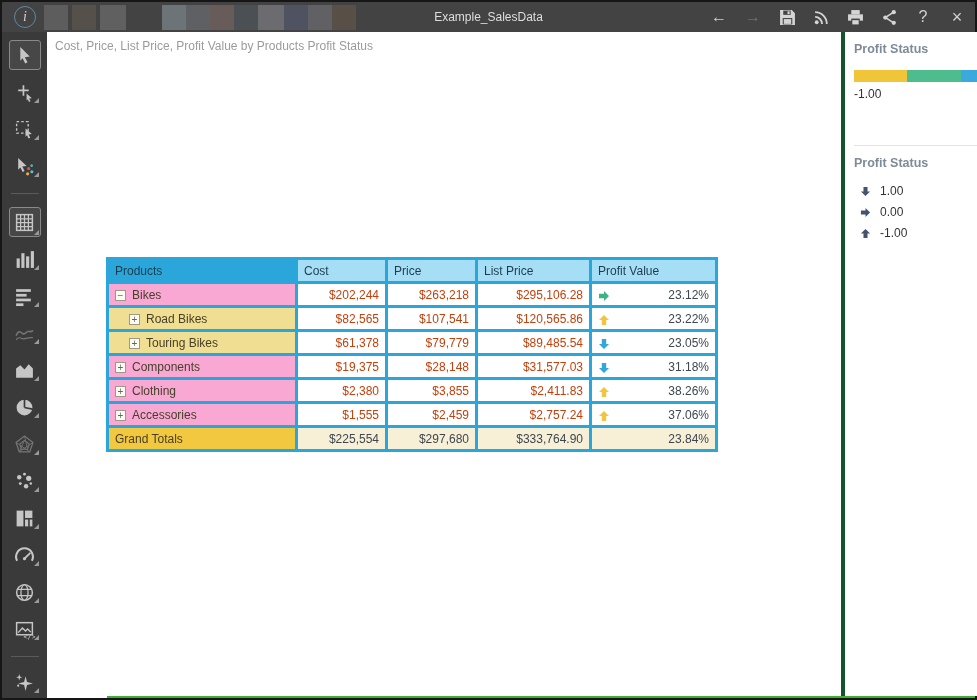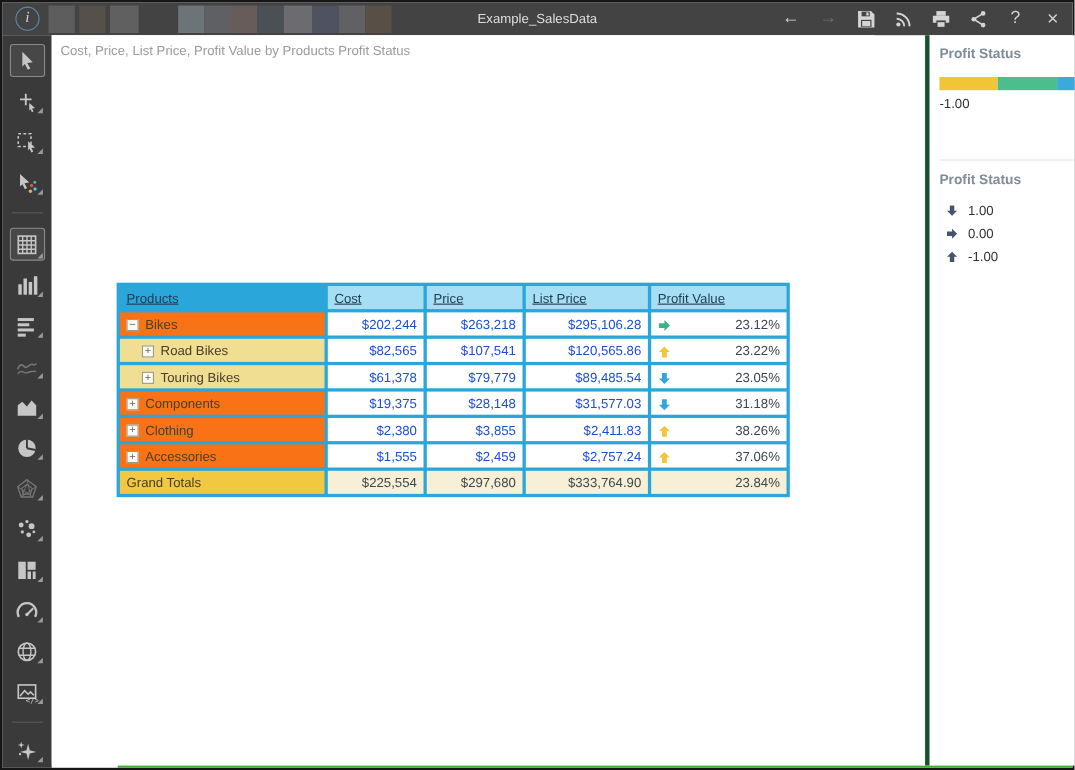--- a/index.html
+++ b/index.html
@@ -30,29 +30,29 @@
   .tool.more::after { content:""; position:absolute; right:1px; bottom:1px; border-left:5px solid transparent; border-bottom:5px solid #9a9a9a; }
   .side-div { width:28px; height:1px; background:#5a5a5a; margin:2px 0 13px 0; flex:0 0 auto; }
 
   
   .canvas { position:absolute; left:45px; top:30px; bottom:2px; width:748px; background:#ffffff; }
   .chart-title { padding:7px 0 0 8px; color:#9b9b9b; font-size:12px; }
 
   
   .pivot { position:absolute; left:59px; top:225px; border-collapse:separate; border-spacing:3px; background:#2BA6DA; }
   .pivot td, .pivot th { height:21px; font-size:12px; padding:0 6px; white-space:nowrap; }
-  .pivot th { text-align:left; font-weight:normal; color:#1e3c4e; background:#A6DEF6;text-decoration:underline; }
+  .pivot th { text-align:left; font-weight:normal; color:#1e3c4e; background:#A6DEF6; }
   .pivot th.prodhead { background:#2BA6DA; }
   .col-prod { width:186px; } .col-cost { width:87px; } .col-price { width:87px; } .col-list { width:111px; } .col-profit { width:123px; }
-  .lbl { background:#f97316; color:#47412a; }
+  .lbl { background:#f9a8d4; color:#47412a; }
   .lbl.child { background:#F0DE92; }
   .lbl .exp { display:inline-block; width:11px; height:11px; border:1px solid #9a9a8a; background:#fcfbf2; color:#666;
               font-size:10px; line-height:9px; text-align:center; vertical-align:middle; margin-right:6px; }
   .lbl.child .exp { margin-left:14px; }
-  .num { background:#ffffff; color:#1d4ed8; text-align:right; }
+  .num { background:#ffffff; color:#c2410c; text-align:right; }
   .profit { background:#ffffff; color:#3e4750; }
   .profit .pwrap { display:flex; align-items:flex-end; justify-content:space-between; }
   .arrow { width:12px; height:12px; flex:0 0 auto; }
   .gt-lbl { background:#F1C83F; color:#4a4123; }
   .gt-num { background:#F7F0D6; color:#3e4750; text-align:right; }
 
   
   .rightpanel { position:absolute; left:793px; top:30px; bottom:2px; width:182px; background:#ffffff; border-left:4px solid #14532d;margin-left:46px; }
   .card { padding:10px 9px 0 9px; }
   .card-head { display:flex; align-items:flex-start; justify-content:space-between; }

